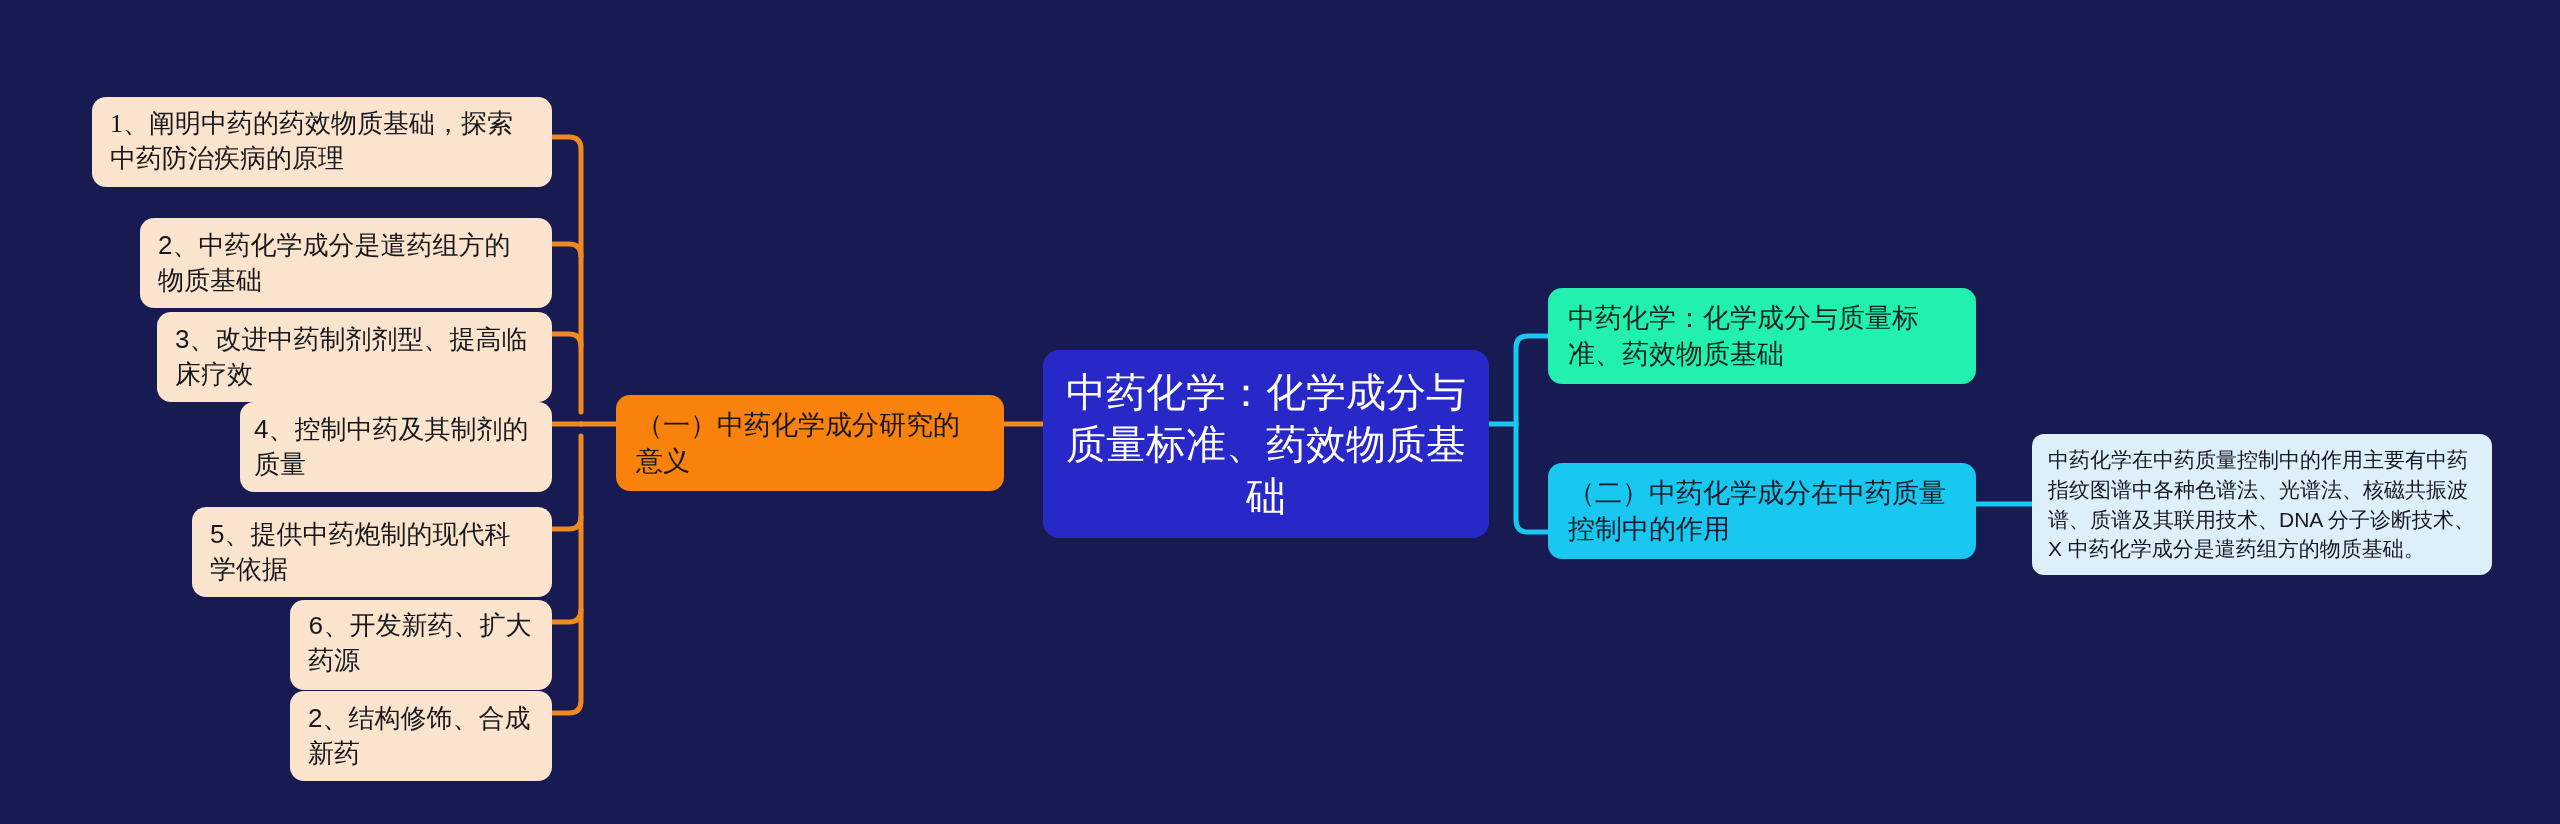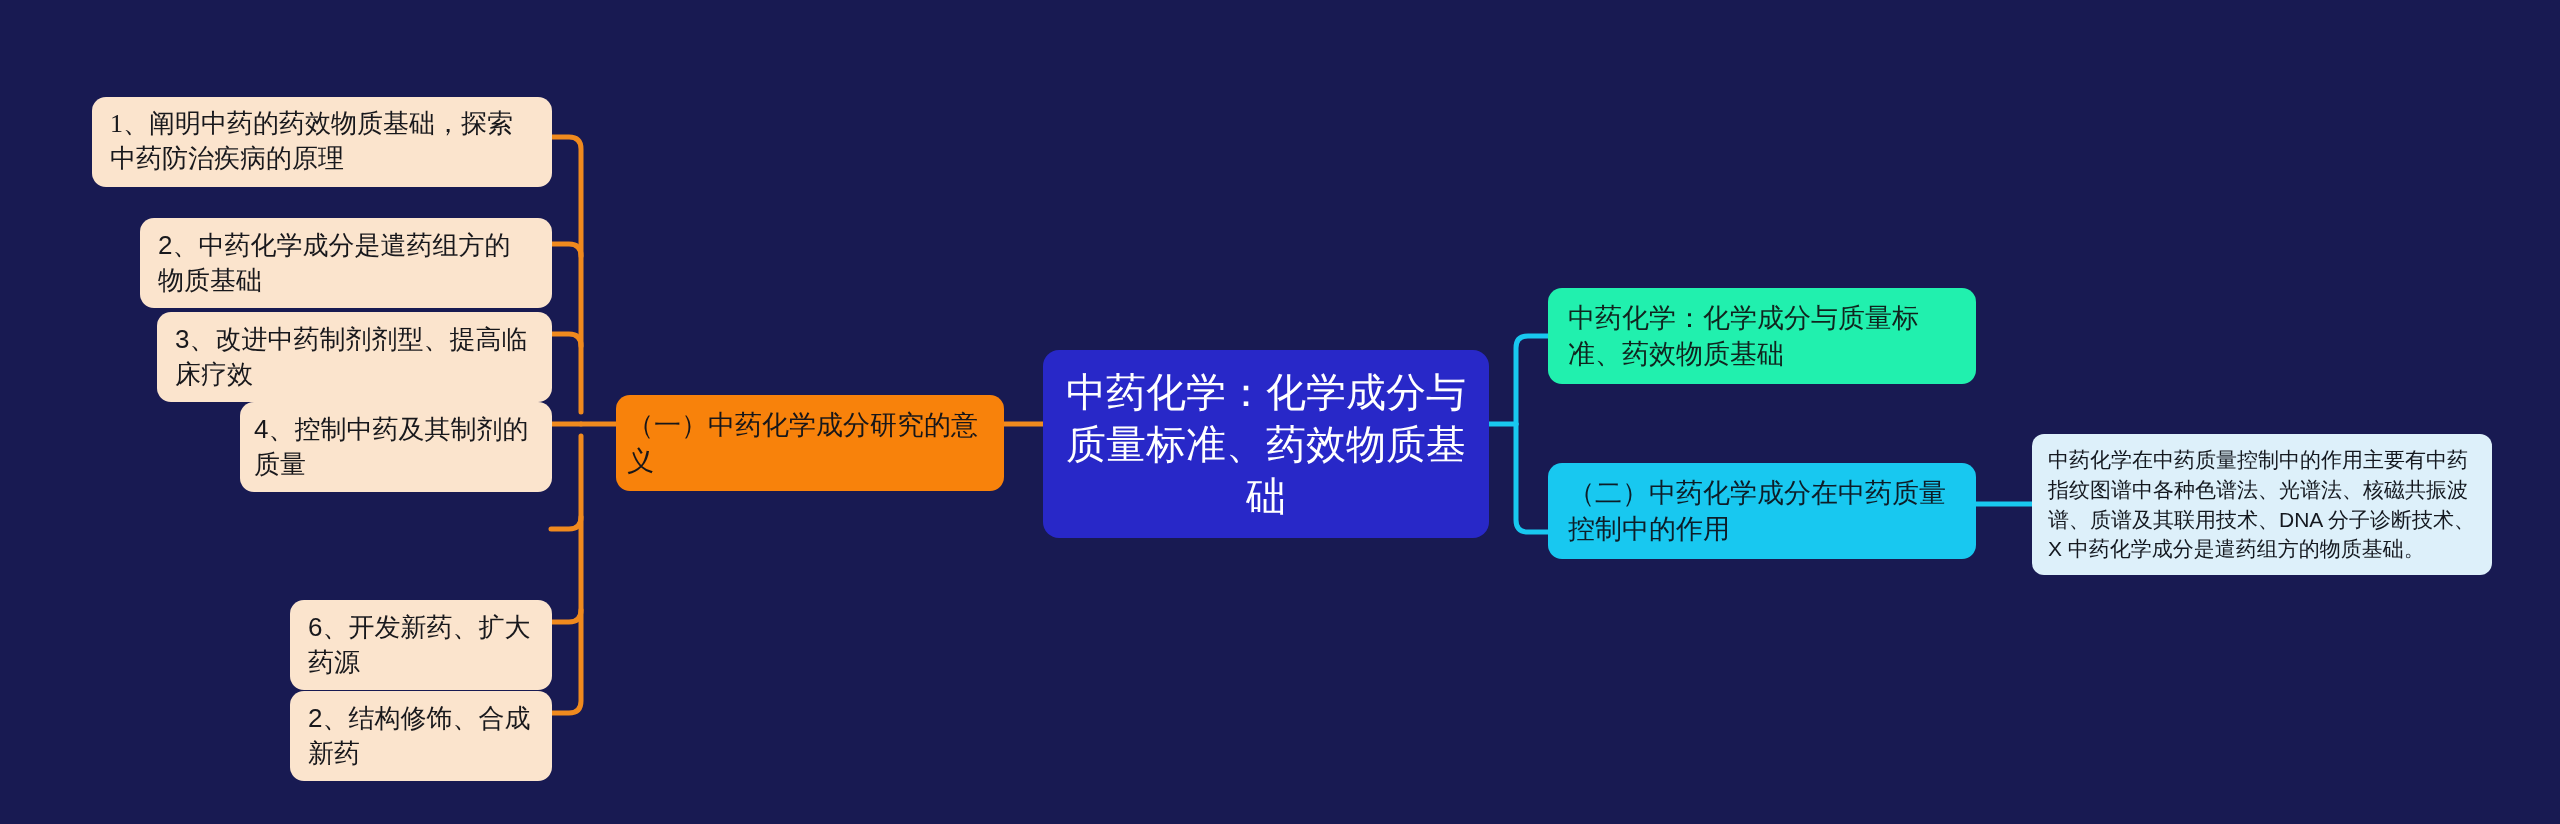--- a/index.html
+++ b/index.html
@@ -46,21 +46,21 @@
     border-radius: 14px;
     padding: 10px 18px;
     font-size: 26px;
     color: #18181c;
   }
 
   
   .branch-orange {
     background: #f8820b;
     border-radius: 14px;
-    padding: 12px 11px;
+    padding: 12px 20px;
     font-size: 27px;
     color: #16161a;
   }
 
   
   .root {
     background: #2828c8;
     border-radius: 16px;
     padding: 16px 22px;
     font-size: 40px;
@@ -150,22 +150,25 @@
   </div>
 
   <div class="node leaf" style="left:157px; top:312px; width:395px; min-height:44px;">
     <span class="node-text">3、改进中药制剂剂型、提高临床疗效</span>
   </div>
 
   <div class="node leaf" style="left:240px; top:402px; width:312px; min-height:44px;padding-left:14px;">
     <span class="node-text">4、控制中药及其制剂的质量</span>
   </div>
 
+  <div class="node leaf" style="left:192px; top:507px; width:360px; min-height:44px;">
+    <span class="node-text">5、提供中药炮制的现代科学依据</span>
+  </div>
 
-  <div class="node leaf" style="left:290px; top:600px; width:262px; min-height:44px;">
+  <div class="node leaf" style="left:290px; top:600px; width:262px; min-height:44px;font-family:Liberation Mono, monospace;">
     <span class="node-text">6、开发新药、扩大药源</span>
   </div>
 
   <div class="node leaf" style="left:290px; top:691px; width:262px; min-height:44px;">
     <span class="node-text">2、结构修饰、合成新药</span>
   </div>
 
   <div class="node branch-orange" style="left:616px; top:395px; width:388px; min-height:58px;">
     <span class="node-text">（一）中药化学成分研究的意义</span>
   </div>

